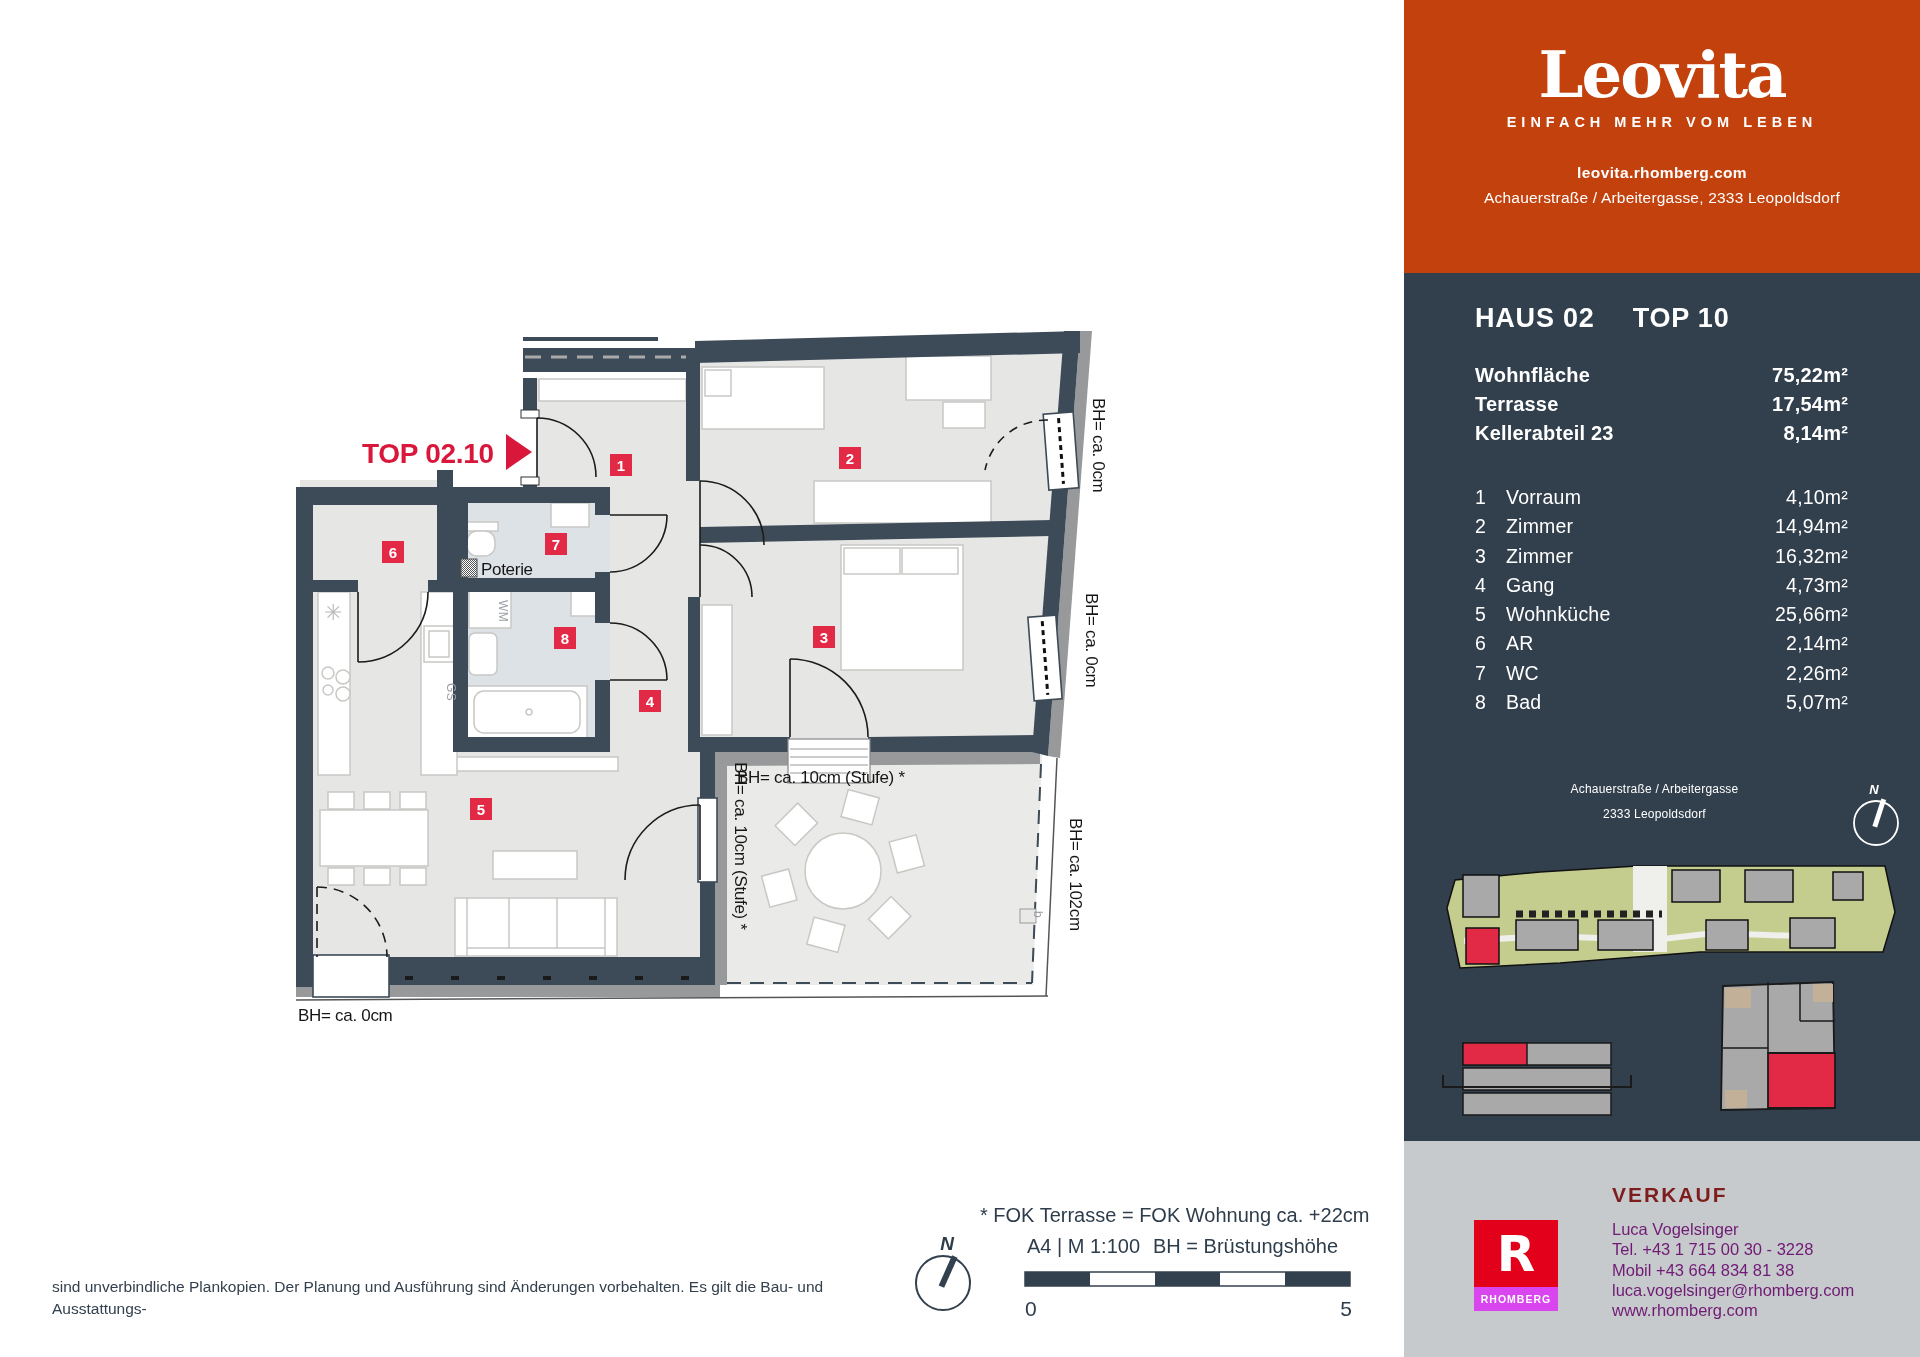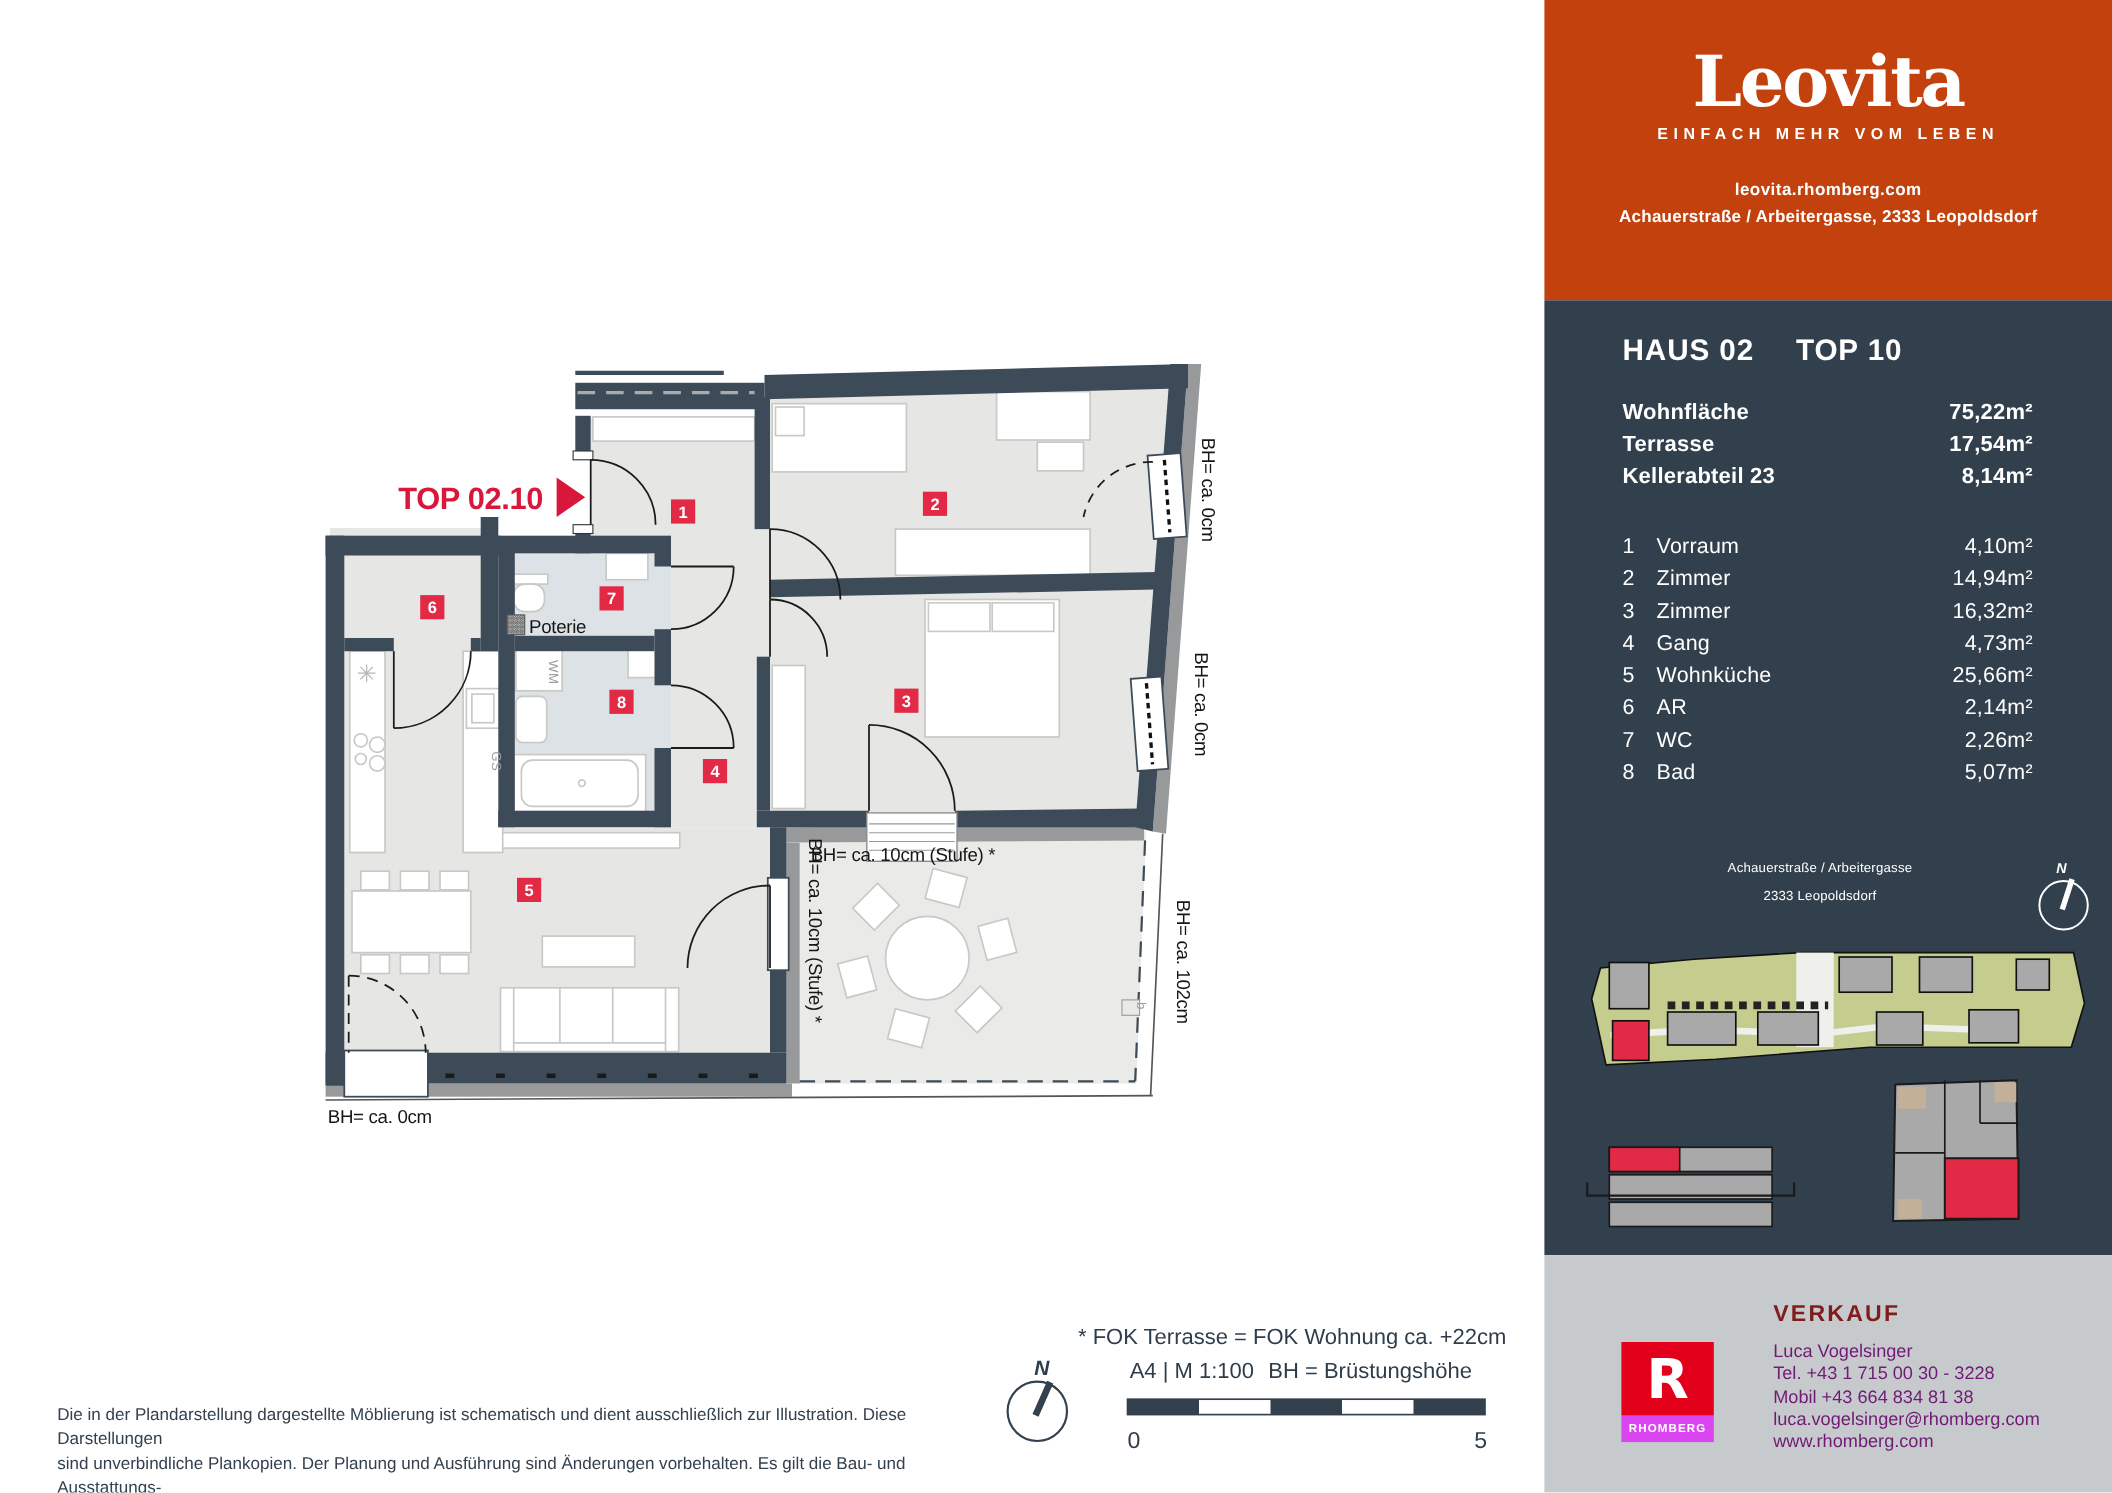--- a/index.html
+++ b/index.html
@@ -19,21 +19,21 @@
   .disclaimer{position:absolute;left:52px;top:1276px;width:812px;font-size:15.5px;
               line-height:22px;color:#33414e;}
   
   .sidebar{position:absolute;left:1404px;top:0;width:516px;height:1357px;}
   .brand{position:absolute;left:0;top:0;width:516px;height:273px;background:#c2410c;
          color:#fff;text-align:center;}
   .brand-logo{margin-top:40px;font-family:"DejaVu Serif",serif;font-weight:bold;
               font-size:64px;letter-spacing:-2px;line-height:70px;}
   .brand-tag{margin-top:4px;font-size:14.5px;font-weight:bold;letter-spacing:5px;}
   .brand-web{margin-top:34px;font-size:15.5px;font-weight:bold;letter-spacing:.4px;}
-  .brand-addr{margin-top:7px;font-size:15.5px;font-weight:bold;letter-spacing:.2px;}
+  .brand-addr{margin-top:7px;font-size:15.5px;font-weight:normal;letter-spacing:.2px;}
   .panel{position:absolute;left:0;top:273px;width:516px;height:868px;background:#323f4c;color:#fff;}
   .panel-gfx{position:absolute;left:0;top:0;}
   .haus-row{position:absolute;left:71px;top:30px;font-size:27px;font-weight:bold;letter-spacing:.8px;}
   .haus-row span{margin-right:38px;text-align:center;}
   .areas{position:absolute;left:71px;right:72px;top:88px;}
   .a-row{display:flex;justify-content:space-between;font-size:20px;font-weight:bold;
          line-height:29px;letter-spacing:.2px;}
   .rooms{position:absolute;left:71px;right:72px;top:210px;}
   .r-row{display:flex;font-size:19.5px;line-height:29.3px;letter-spacing:.2px;}
   .r-nr{width:31px;}
@@ -316,21 +316,20 @@
       <rect x="1025" y="1272" width="325" height="14" fill="#fff" stroke="#33414e" stroke-width="1.5"></rect>
       <rect x="1025" y="1272" width="65" height="14" fill="#33414e"></rect>
       <rect x="1155" y="1272" width="65" height="14" fill="#33414e"></rect>
       <rect x="1285" y="1272" width="65" height="14" fill="#33414e"></rect>
       <text class="scale-num" x="1025" y="1316">0</text>
       <text class="scale-num" x="1352" y="1316" text-anchor="end">5</text>
     </g>
   </svg>
 
   <div class="disclaimer">
-    <div>Die in der Plandarstellung dargestellte Möblierung ist schematisch und dient ausschließlich zur Illustration. Diese Darstellungen</div>
     <div>sind unverbindliche Plankopien. Der Planung und Ausführung sind Änderungen vorbehalten. Es gilt die Bau- und Ausstattungs-</div>
 
   </div>
 
   <aside class="sidebar">
 
     <div class="brand">
       <div class="brand-logo">Leovita</div>
       <div class="brand-tag">EINFACH MEHR VOM LEBEN</div>
       <div class="brand-web">leovita.rhomberg.com</div>

